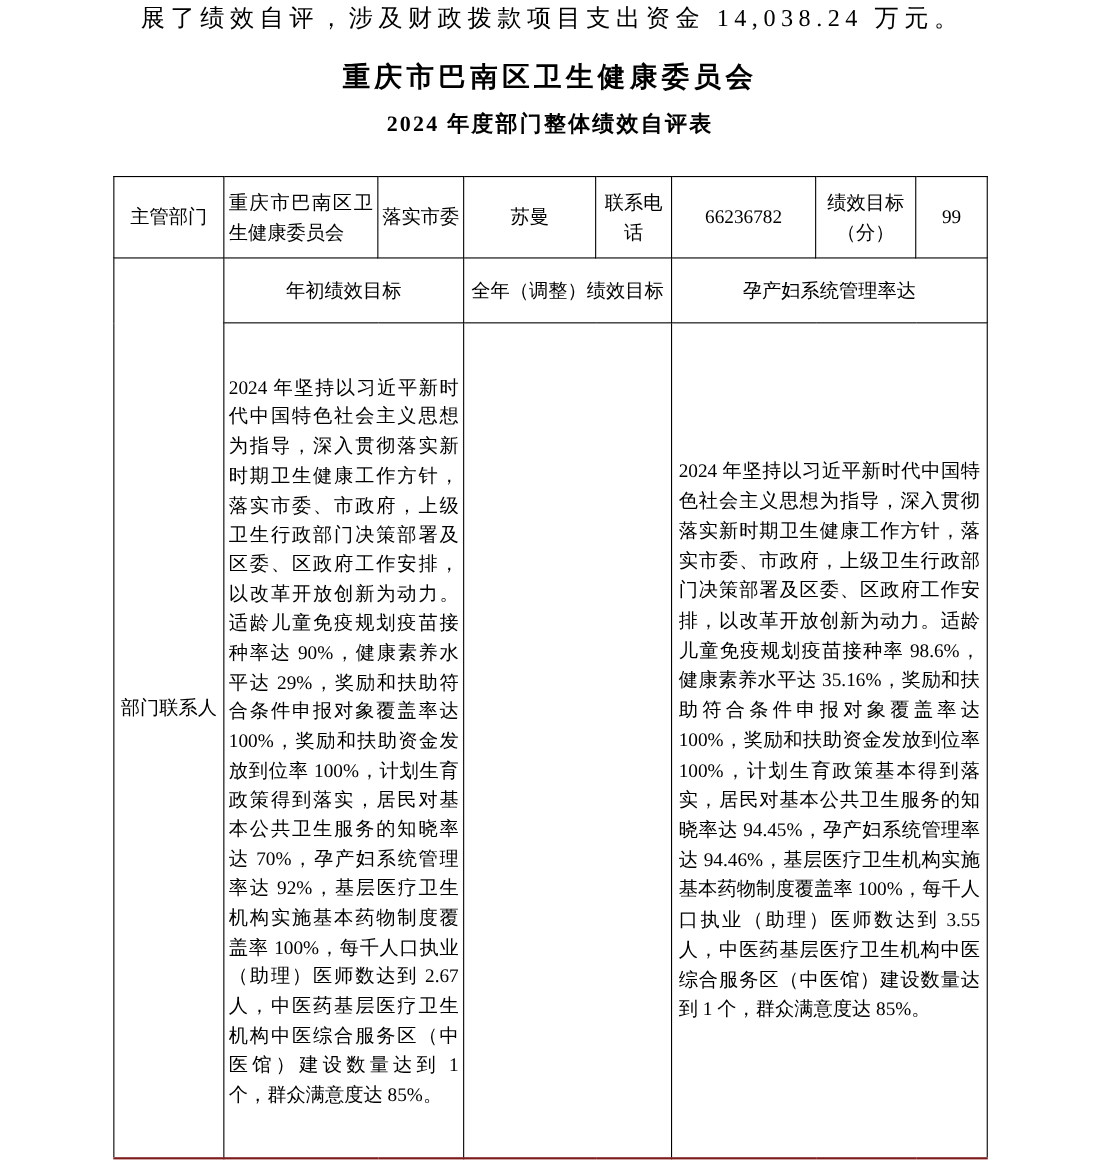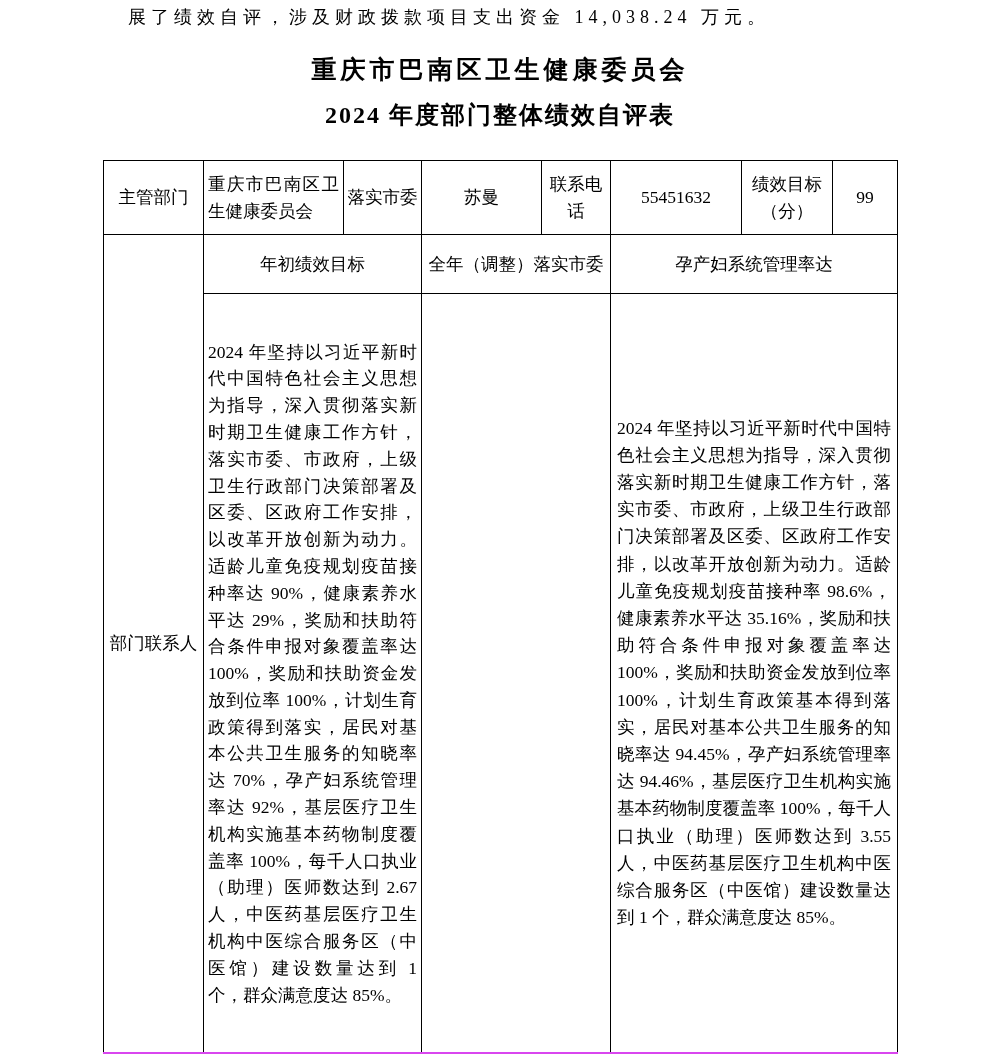--- a/index.html
+++ b/index.html
@@ -14,53 +14,53 @@
     width: 1000px;
     height: 1059px;
     background: #ffffff;
     overflow: hidden;
   }
   .intro-line {
     position: absolute;
     left: 128px;
     top: 2px;
     width: 760px;
-    font-size: 18px;
+    font-size: 22px;
     letter-spacing: 5px;
     line-height: 30px;
     white-space: nowrap;
   }
   .doc-title {
     position: absolute;
     left: 0;
     top: 53px;
     width: 1000px;
     text-align: center;
     font-size: 25px;
     font-weight: bold;
     letter-spacing: 4px;
   }
   .doc-subtitle {
     position: absolute;
     left: 0;
     top: 99px;
     width: 1000px;
     text-align: center;
-    font-size: 24px;
+    font-size: 20px;
     font-weight: bold;
     letter-spacing: 2px;
   }
   table.self-eval {
     position: absolute;
     left: 103px;
     top: 160px;
     width: 794px;
     border-collapse: collapse;
     table-layout: fixed;
-    border-bottom: 2px solid #d946ef;
+    border-bottom: 2px solid #7f1d1d;
     border-radius: 13px;
   }
   table.self-eval td {
     border: 1px solid #000;
     font-size: 17.5px;
     vertical-align: middle;
     overflow: hidden;
   }
   tr.info-row td { height: 73px; }
   tr.header-row td { height: 58px; font-family: Liberation Serif, serif; }
@@ -114,29 +114,29 @@
       <col style="width:65px">
     </colgroup>
 
     <tbody>
         <tr class="info-row">
       <td class="cell-center">主管部门</td>
       <td class="cell-dept">重庆市巴南区卫生健康委员会</td>
       <td class="cell-center">落实市委</td>
       <td class="cell-center">苏曼</td>
       <td class="cell-center">联系电话</td>
-      <td class="cell-center">55451632</td>
+      <td class="cell-center">66236782</td>
       <td class="cell-center">绩效目标（分）</td>
       <td class="cell-center">99</td>
     </tr>
 
     <tr class="header-row">
       <td class="cell-center" rowspan="2">部门联系人</td>
       <td class="cell-center" colspan="2">年初绩效目标</td>
-      <td class="cell-center" colspan="2">全年（调整）落实市委</td>
+      <td class="cell-center" colspan="2">全年（调整）绩效目标</td>
       <td class="cell-center" colspan="3">孕产妇系统管理率达</td>
     </tr>
 
     <tr class="body-row">
       <td class="cell-goal-initial" colspan="2">2024 年坚持以习近平新时代中国特色社会主义思想为指导，深入贯彻落实新时期卫生健康工作方针，落实市委、市政府，上级卫生行政部门决策部署及区委、区政府工作安排，以改革开放创新为动力。适龄儿童免疫规划疫苗接种率达 90%，健康素养水平达 29%，奖励和扶助符合条件申报对象覆盖率达 100%，奖励和扶助资金发放到位率 100%，计划生育政策得到落实，居民对基本公共卫生服务的知晓率达 70%，孕产妇系统管理率达 92%，基层医疗卫生机构实施基本药物制度覆盖率 100%，每千人口执业（助理）医师数达到 2.67 人，中医药基层医疗卫生机构中医综合服务区（中医馆）建设数量达到 1 个，群众满意度达 85%。</td>
       <td class="cell-goal-adjusted" colspan="2"></td>
       <td class="cell-goal-actual" colspan="3">2024 年坚持以习近平新时代中国特色社会主义思想为指导，深入贯彻落实新时期卫生健康工作方针，落实市委、市政府，上级卫生行政部门决策部署及区委、区政府工作安排，以改革开放创新为动力。适龄儿童免疫规划疫苗接种率 98.6%，健康素养水平达 35.16%，奖励和扶助符合条件申报对象覆盖率达 100%，奖励和扶助资金发放到位率 100%，计划生育政策基本得到落实，居民对基本公共卫生服务的知晓率达 94.45%，孕产妇系统管理率达 94.46%，基层医疗卫生机构实施基本药物制度覆盖率 100%，每千人口执业（助理）医师数达到 3.55 人，中医药基层医疗卫生机构中医综合服务区（中医馆）建设数量达到 1 个，群众满意度达 85%。</td>
     </tr>
   </tbody>
     </table>

